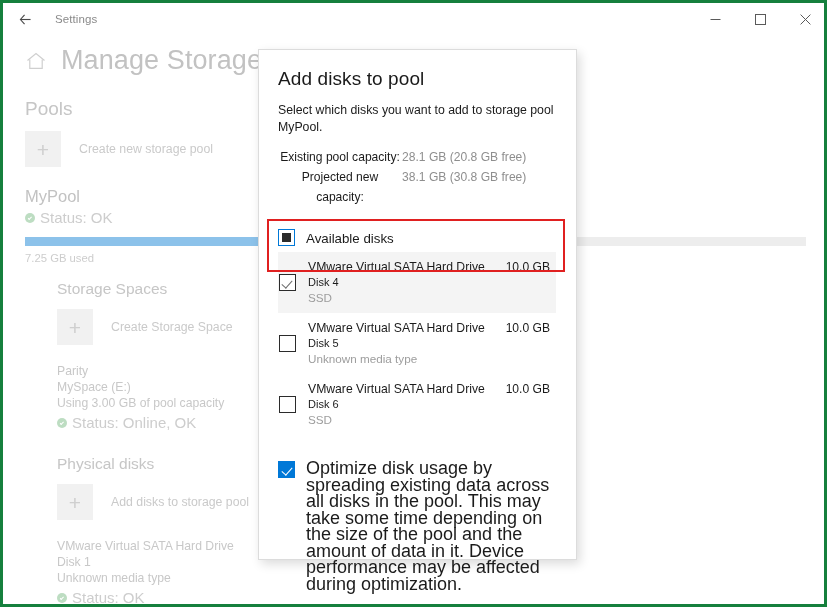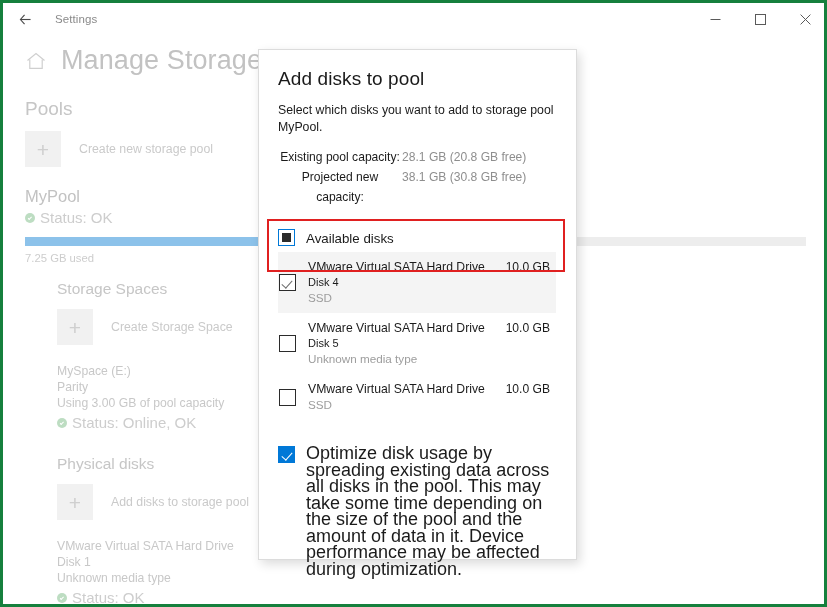--- a/index.html
+++ b/index.html
@@ -353,22 +353,22 @@
 
       <div class="indent" style="margin-top:16px;">
         <h3 class="sub-h">Storage Spaces</h3>
 
         <div class="tile-row">
           <div class="plus-tile">+</div>
           <div class="tile-label">Create Storage Space</div>
         </div>
 
         <div style="margin-top:18px;">
+          <div class="disk-text">Parity</div>
           <div class="disk-text strong">MySpace (E:)</div>
-          <div class="disk-text">Parity</div>
           <div class="disk-text">Using 3.00 GB of pool capacity</div>
           <div class="status-line">
             <span class="status-dot"></span>
             <span>Status: Online, OK</span>
           </div>
         </div>
 
         <h3 class="sub-h" style="margin-top:24px;">Physical disks</h3>
 
         <div class="tile-row">
@@ -434,20 +434,21 @@
         </div>
       </div>
 
       <div class="disk-item">
         <span class="cb" style="border:1px solid #2b2b2b;background:#fff;"></span>
         <div class="disk-body">
           <div class="disk-line1">
             <span>VMware Virtual SATA Hard Drive</span>
             <span class="disk-size">10.0 GB</span>
           </div>
+          <div class="disk-line2">Disk 6</div>
           <div class="disk-line3">SSD</div>
         </div>
       </div>
     </div>
 
     <div class="optimize-row">
       <span class="cb cb-blue"></span>
       <span class="optimize-text">Optimize disk usage by spreading existing data across all disks in the pool. This may take some time depending on the size of the pool and the amount of data in it. Device performance may be affected during optimization.</span>
     </div>
 

